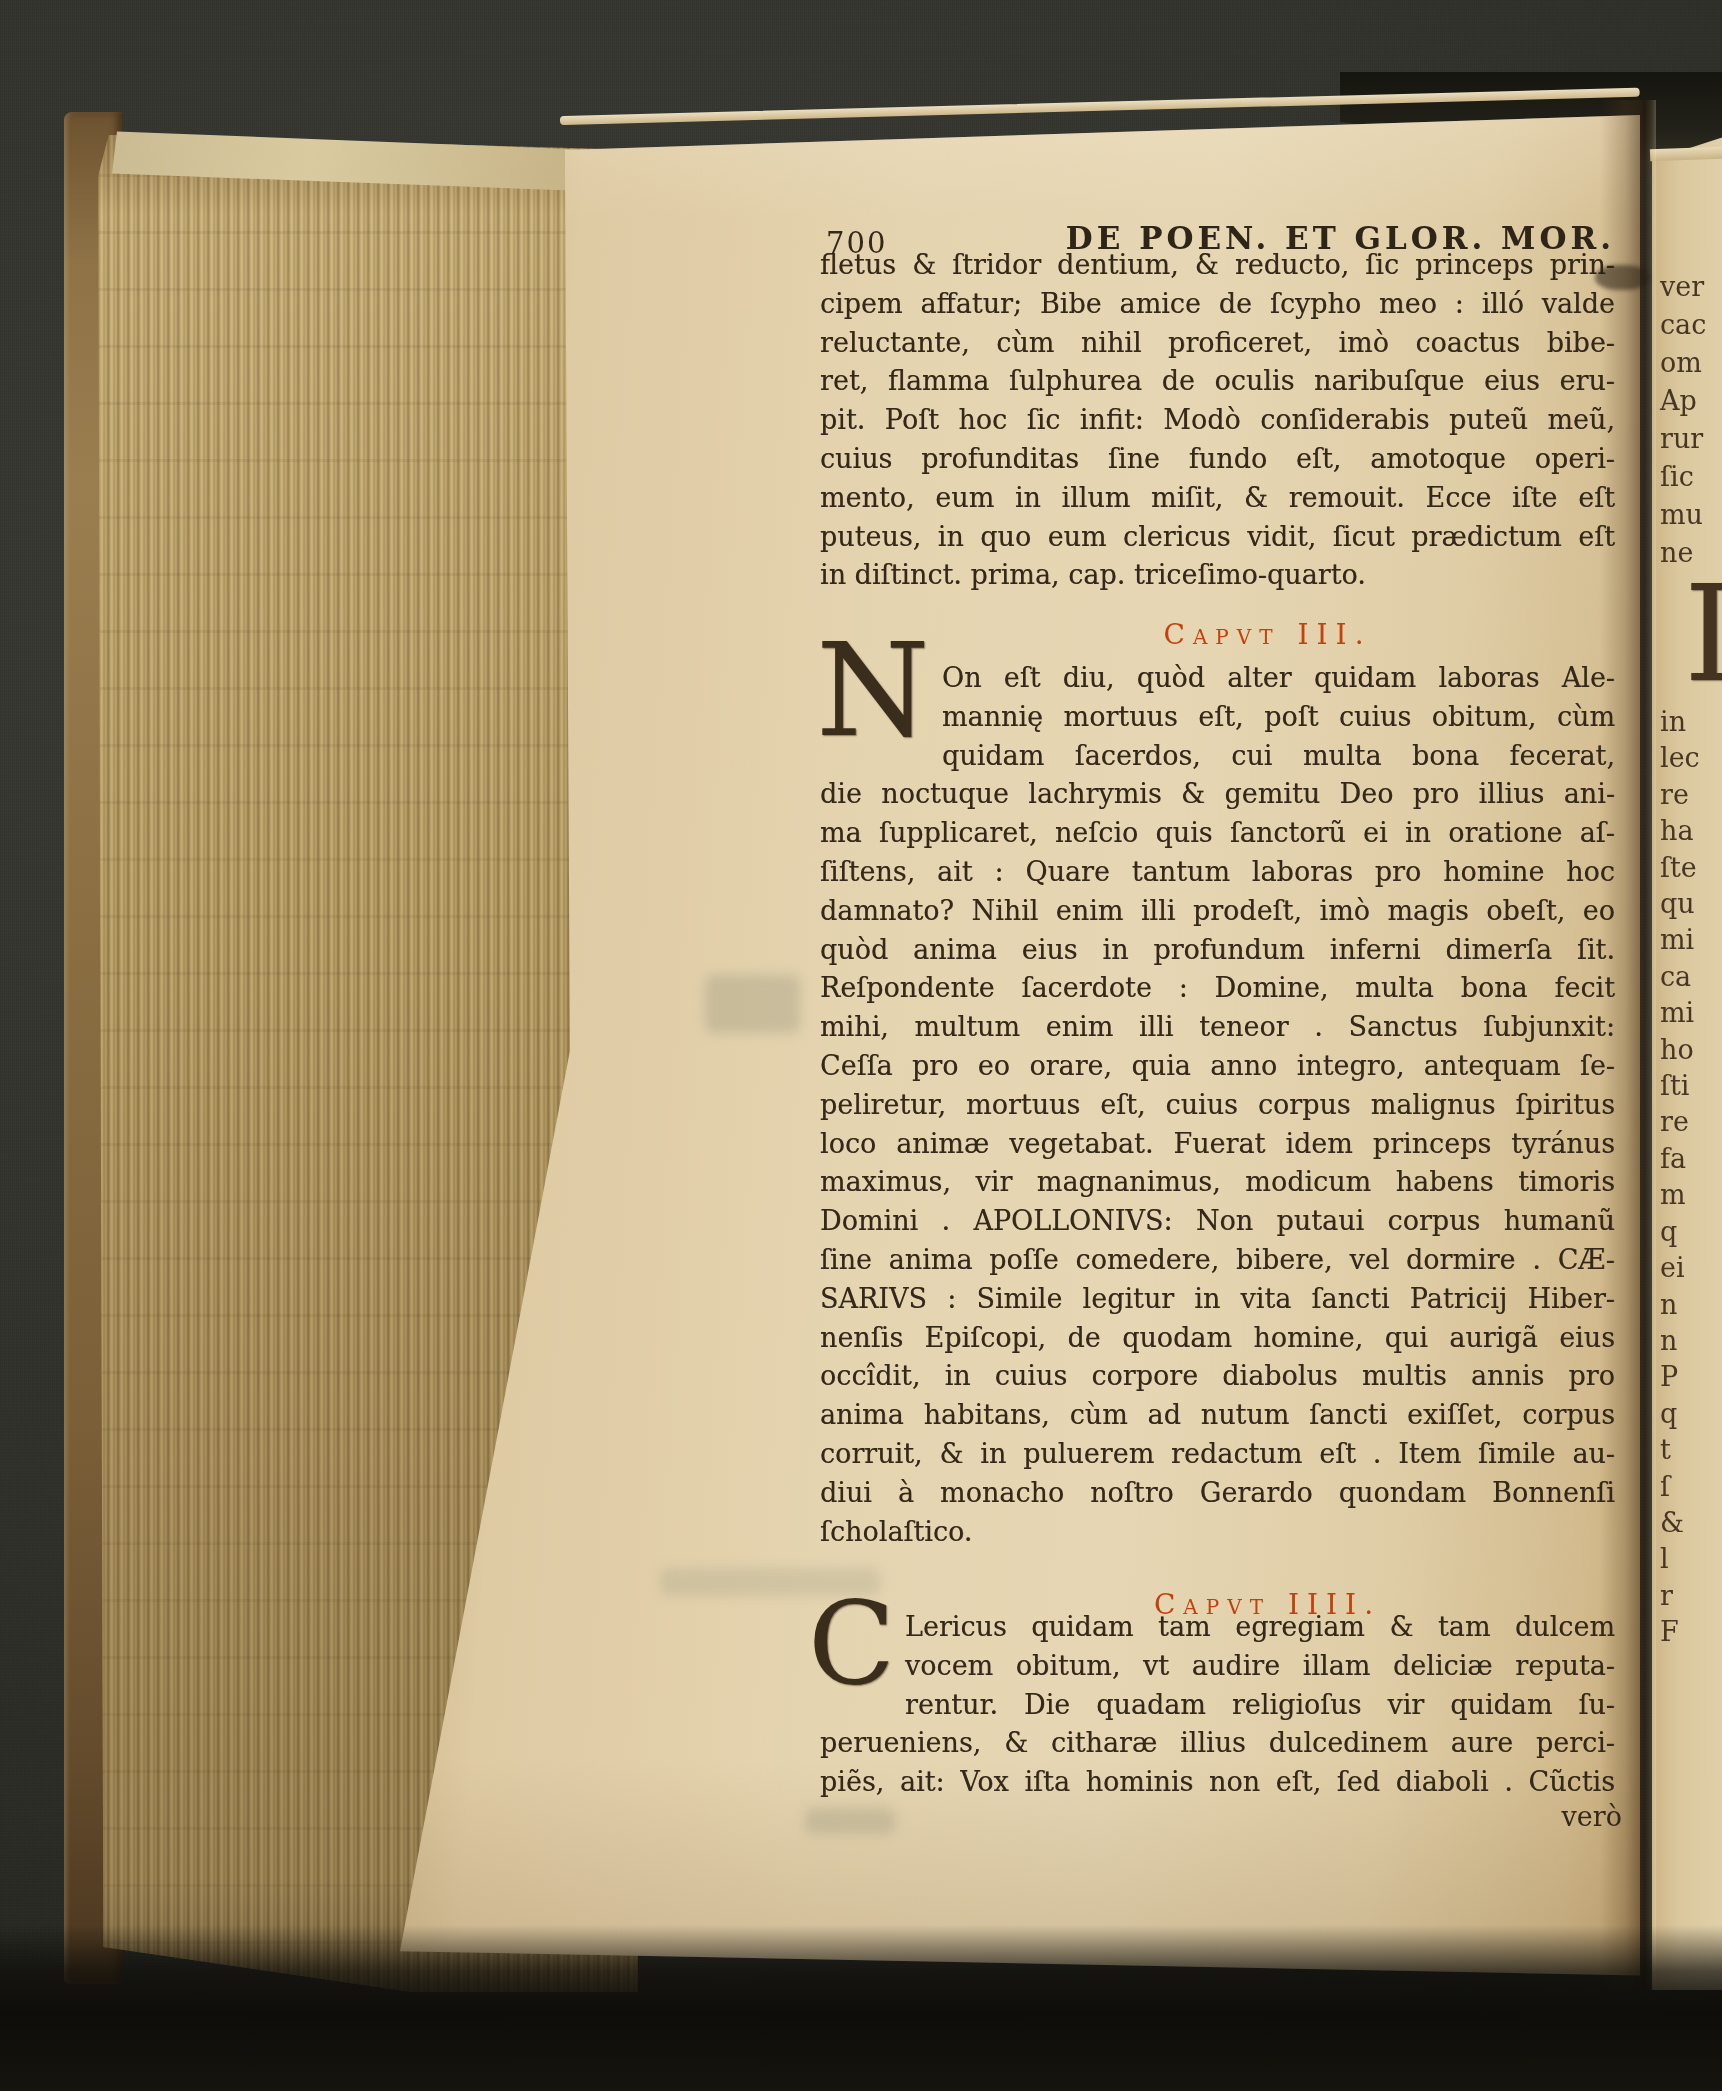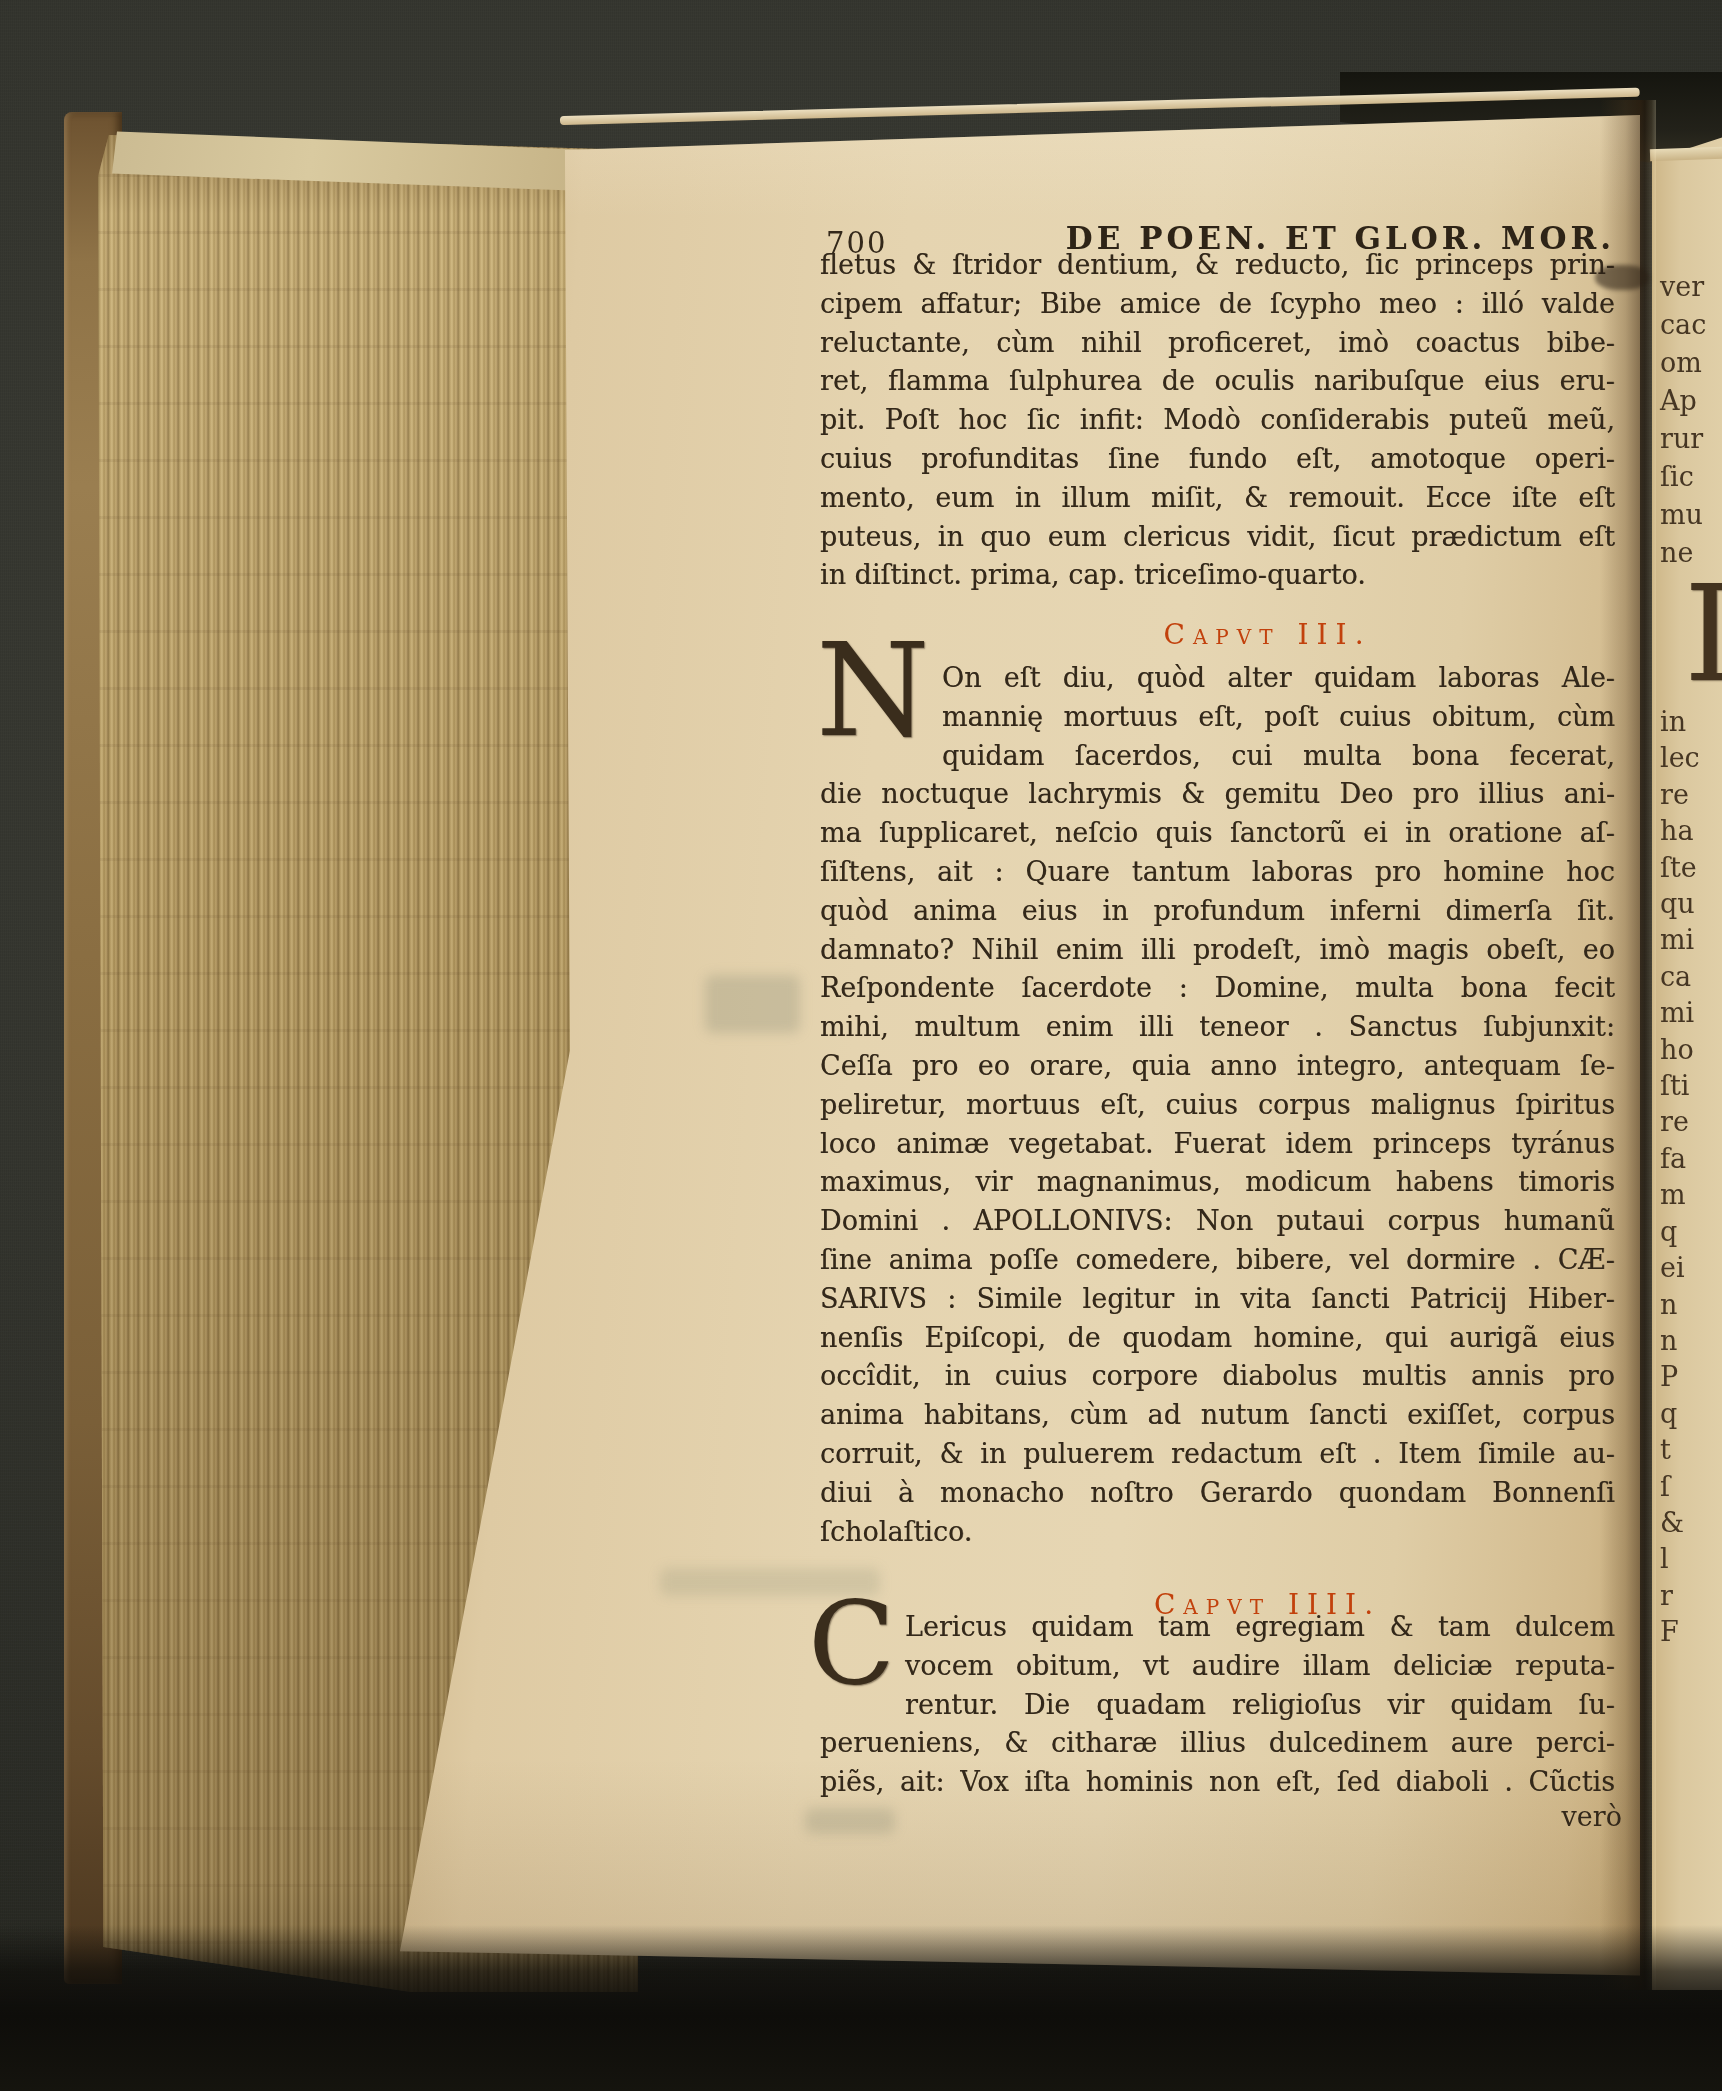--- a/index.html
+++ b/index.html
@@ -144,22 +144,22 @@
     <div class="abs para" id="para2">
       <div class="ind">
           <div class="tl">On eſt diu, quòd alter quidam laboras Ale-</div>
           <div class="tl">mannię mortuus eſt, poſt cuius obitum, cùm</div>
           <div class="tl">quidam ſacerdos, cui multa bona fecerat,</div>
         </div>
       <div>
           <div class="tl">die noctuque lachrymis &amp; gemitu Deo pro illius ani-</div>
           <div class="tl">ma ſupplicaret, neſcio quis ſanctorũ ei in oratione aſ-</div>
           <div class="tl">ſiſtens, ait : Quare tantum laboras pro homine hoc</div>
+          <div class="tl">damnato? Nihil enim illi prodeſt, imò magis obeſt, eo</div>
           <div class="tl">quòd anima eius in profundum inferni dimerſa ſit.</div>
-          <div class="tl">damnato? Nihil enim illi prodeſt, imò magis obeſt, eo</div>
           <div class="tl">Reſpondente ſacerdote : Domine, multa bona fecit</div>
           <div class="tl">mihi, multum enim illi teneor . Sanctus ſubjunxit:</div>
           <div class="tl">Ceſſa pro eo orare, quia anno integro, antequam ſe-</div>
           <div class="tl">peliretur, mortuus eſt, cuius corpus malignus ſpiritus</div>
           <div class="tl">loco animæ vegetabat. Fuerat idem princeps tyránus</div>
           <div class="tl">maximus, vir magnanimus, modicum habens timoris</div>
           <div class="tl">Domini . APOLLONIVS: Non putaui corpus humanũ</div>
           <div class="tl">ſine anima poſſe comedere, bibere, vel dormire . CÆ-</div>
           <div class="tl">SARIVS : Simile legitur in vita ſancti Patricij Hiber-</div>
           <div class="tl">nenſis Epiſcopi, de quodam homine, qui aurigã eius</div>

